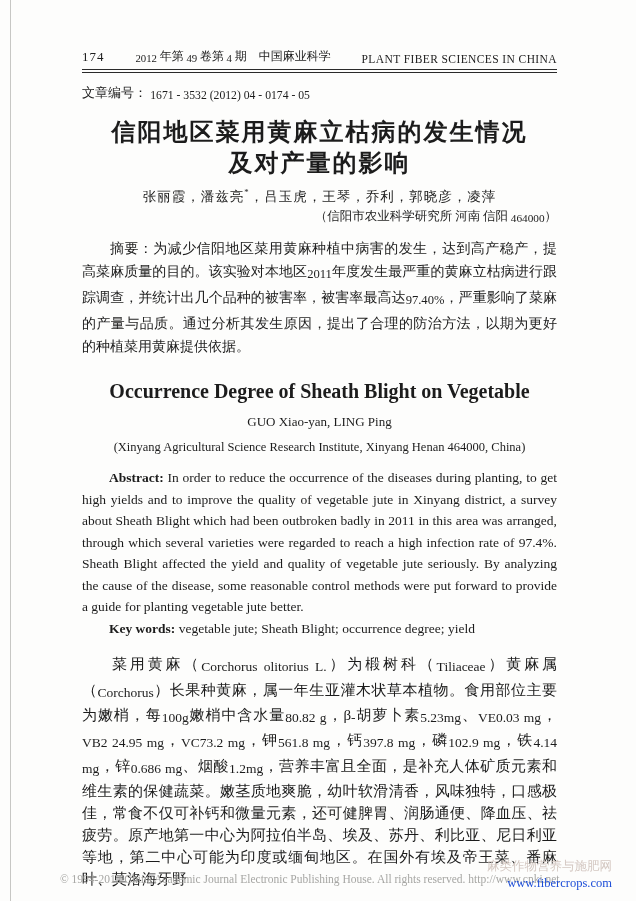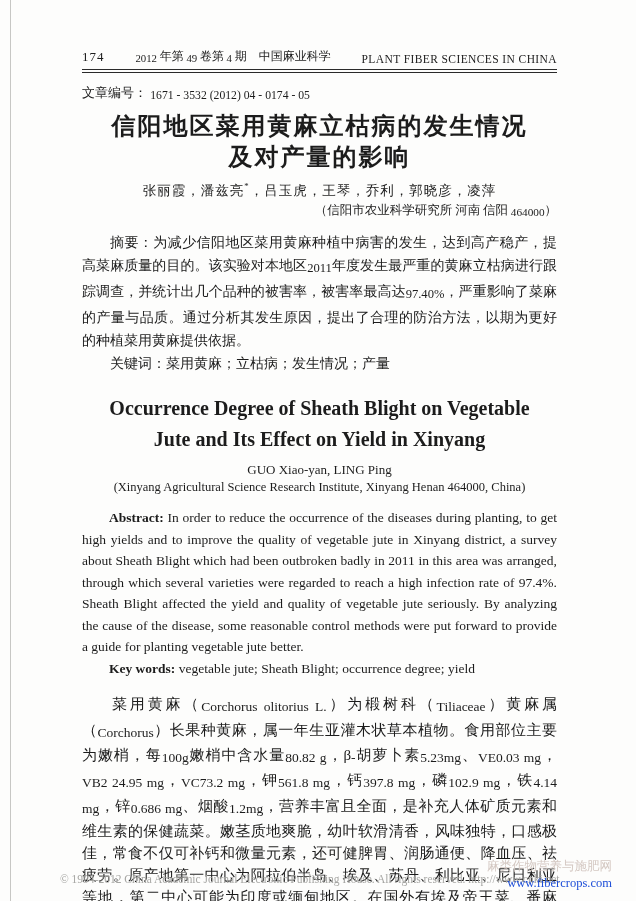--- a/index.html
+++ b/index.html
@@ -12,33 +12,33 @@
   .hdr{display:flex;justify-content:space-between;align-items:flex-end;
        padding-top:48px;font-size:12px;white-space:nowrap;}
   .hdr .pn{font-size:13px;letter-spacing:1px;}
   .hdr .jcn{font-family:"Liberation Sans","DejaVu Sans",sans-serif;}
   .hdr .jen{font-size:11.5px;letter-spacing:.4px;}
   .hdr-rule{height:2px;border-top:1.2px solid #2a2a2a;border-bottom:1.2px solid #2a2a2a;margin-top:4px;}
   
   .artno{margin-top:11px;font-size:13px;}
   .hei{font-family:"Liberation Sans","DejaVu Sans",sans-serif;font-weight:normal;}
   
-  .title-cn{margin-top:8px;text-align:center;font-family:"Liberation Sans","DejaVu Sans",sans-serif;
+  .title-cn{margin-top:14px;text-align:center;font-family:"Liberation Sans","DejaVu Sans",sans-serif;
             font-weight:bold;font-size:24px;line-height:31px;letter-spacing:2px;}
   .authors-cn{margin-top:9px;text-align:center;font-size:13.5px;letter-spacing:1px;}
   .affil-cn{margin-top:2px;text-align:right;font-size:12.5px;}
   
   .abs-cn{margin-top:12px;font-size:14px;line-height:23px;text-align:justify;text-indent:2em;}
   .kw-cn{font-size:14px;line-height:23px;text-indent:2em;}
   .clc{font-size:14px;line-height:23px;text-indent:2em;}
   .clc .v{margin-right:34px;}
   
   .title-en{margin-top:18px;text-align:center;font-weight:bold;font-size:20px;line-height:31px;}
   .authors-en{margin-top:6px;text-align:center;font-size:13px;line-height:17px;}
-  .affil-en{margin-top:2px;text-align:center;font-size:12.5px;}
+  .affil-en{margin-top:10px;text-align:center;font-size:12.5px;}
   .abs-en{margin-top:12px;font-size:13.5px;line-height:21.5px;text-align:justify;text-indent:2em;}
   .kw-en{font-size:13.5px;line-height:21.5px;text-indent:2em;}
   
   .bodytext{margin-top:14px;font-size:15px;line-height:22px;text-align:justify;text-indent:2em;}
   
   .lat{font-family:"Liberation Serif","DejaVu Serif",serif;font-size:.9em;vertical-align:-.18em;}
   sup{font-size:.65em;}
   
   .footer{position:absolute;left:60px;right:0;bottom:16px;font-size:11.5px;color:#a6a6a3;}
   .watermark{position:absolute;right:24px;bottom:-7px;text-align:right;color:#d4c8c2;
@@ -71,27 +71,23 @@
     </div>
 
     <div class="authors-cn">
       <span>张丽霞，潘兹亮</span><sup>*</sup><span>，吕玉虎，王琴，乔利，郭晓彦，凌萍</span>
     </div>
     <div class="affil-cn cnmix">（信阳市农业科学研究所<span class="lat"> </span>河南<span class="lat"> </span>信阳<span class="lat"> 464000</span>）</div>
 
     <div class="abs-cn">
       <span class="hei">摘要：</span><span class="cnmix">为减少信阳地区菜用黄麻种植中病害的发生，达到高产稳产，提高菜麻质量的目的。该实验对本地区<span class="lat">2011</span>年度发生最严重的黄麻立枯病进行跟踪调查，并统计出几个品种的被害率，被害率最高达<span class="lat">97.40%</span>，严重影响了菜麻的产量与品质。通过分析其发生原因，提出了合理的防治方法，以期为更好的种植菜用黄麻提供依据。</span>
     </div>
-    <div class="kw-cn">
-      <span class="hei">关键词：</span><span>菜用黄麻；立枯病；发生情况；产量</span>
-    </div>
 
     <div class="title-en">
       <div>Occurrence Degree of Sheath Blight on Vegetable</div>
-      <div>Jute and Its Effect on Yield in Xinyang</div>
     </div>
     <div class="authors-en">
       <div>GUO Xiao-yan, LING Ping</div>
     </div>
     <div class="affil-en">(Xinyang Agricultural Science Research Institute, Xinyang Henan 464000, China)</div>
 
     <div class="abs-en">
       <b>Abstract:</b>
       <span>In order to reduce the occurrence of the diseases during planting, to get high yields and to improve the quality of vegetable jute in Xinyang district, a survey about Sheath Blight which had been outbroken badly in 2011 in this area was arranged, through which several varieties were regarded to reach a high infection rate of 97.4%. Sheath Blight affected the yield and quality of vegetable jute seriously. By analyzing the cause of the disease, some reasonable control methods were put forward to provide a guide for planting vegetable jute better.</span>
     </div>

